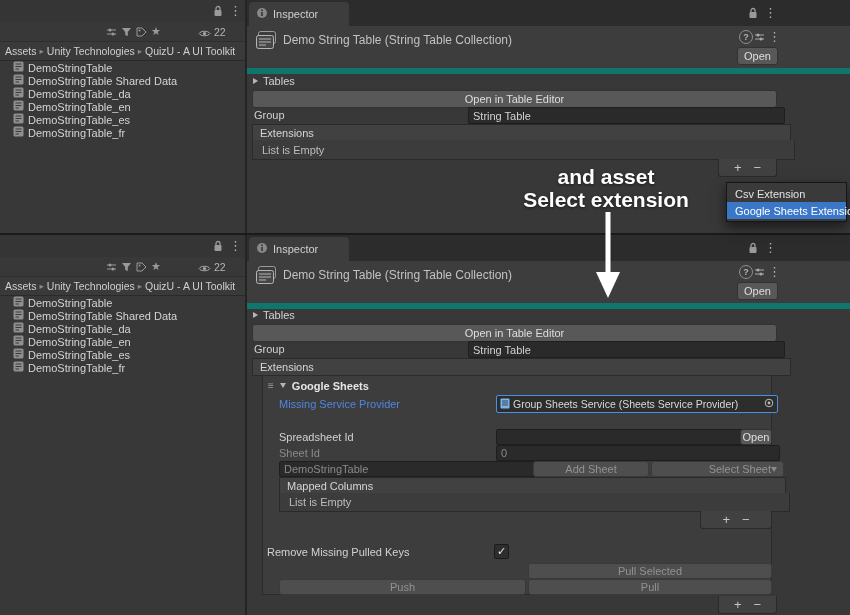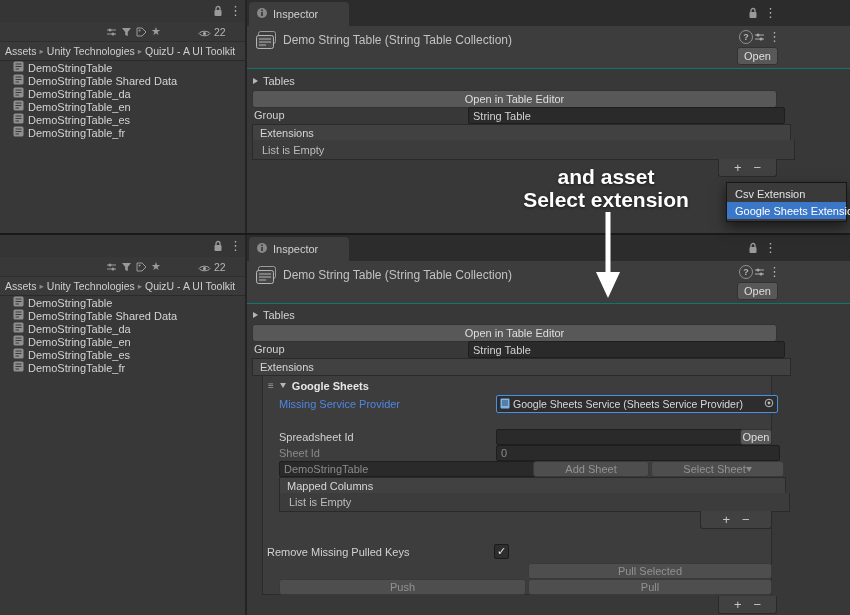--- a/index.html
+++ b/index.html
@@ -17,21 +17,21 @@
     border-top:1px solid #2e2e2e;border-bottom:1px solid #2a2a2a;display:flex;align-items:center;
     padding:0 5px;gap:3px;white-space:nowrap;overflow:hidden;font-size:10.5px}
   .bc{color:#cfcfcf}
   .bcsep{color:#8a8a8a;font-size:8.5px}
   .pj-list{position:absolute;left:0;top:61px;right:0;bottom:0}
   .pj-item{display:flex;align-items:center;gap:4px;height:13px;padding-left:13px;color:#d4d4d4;white-space:nowrap}
   
   .tabbar{position:absolute;left:0;top:0;right:0;height:26px;background:#2c2c2c}
   .tab{position:absolute;left:2px;top:2px;width:86px;height:24px;background:#3d3d3d;
     border-radius:4px 4px 0 0;display:flex;align-items:center;gap:5px;padding:0 7px;color:#d0d0d0}
-  .ihead{position:absolute;left:0;top:26px;right:0;height:42px;background:#3d3d3d;border-bottom:1px solid #0f766e}
+  .ihead{position:absolute;left:0;top:26px;right:0;height:42px;background:#3d3d3d;border-bottom:6px solid #0f766e}
   .ititle{position:absolute;left:36px;top:7px;font-size:12px;color:#c2c2c2;white-space:nowrap}
   .ubtn{background:#585858;border:1px solid #323232;border-radius:3px;color:#dfdfdf;
     display:flex;align-items:center;justify-content:center;font-size:11px;line-height:1;white-space:nowrap}
   .ubtn.dim{background:#4e4e4e;color:#929292;border-color:#3a3a3a}
   .field{background:#2a2a2a;border:1px solid #1e1e1e;border-radius:2px;display:flex;align-items:center;
     padding:0 4px;color:#d2d2d2;white-space:nowrap;overflow:hidden}
   .field.dim{color:#8a8a8a}
   .band{background:#414141;border:1px solid #2a2a2a;display:flex;align-items:center;padding:0 7px;color:#d6d6d6}
   .listbox{background:#3c3c3c;border:1px solid #2a2a2a;border-top:none;display:flex;align-items:center;
     padding:0 9px;color:#bdbdbd}
@@ -45,21 +45,21 @@
   .trid{width:0;height:0;border-left:3.5px solid transparent;border-right:3.5px solid transparent;border-top:5px solid #b5b5b5}
   .trid.dim{border-top-color:#8a8a8a}
   .extbox{position:absolute;background:#3d3d3d;border:1px solid #2b2b2b}
   .gstitle{font-weight:bold;color:#e6e6e6;white-space:nowrap}
   .handle{color:#9a9a9a;font-size:10px;line-height:1}
   .objfield{background:#2d2d2d;border:1px solid #4a8fe4;border-radius:2px;display:flex;align-items:center;
     gap:3px;padding:0 3px;color:#d8d8d8}
   .objtext{flex:1;font-size:10.5px;white-space:nowrap;overflow:hidden;text-overflow:ellipsis}
   .checkbox{background:#2e2e2e;border:1px solid #1a1a1a;border-radius:2px;display:flex;align-items:center;
     justify-content:center;color:#ececec;font-size:11px;font-weight:bold;line-height:1}
-  .selsheet{justify-content:center;padding:0 6px}
+  .selsheet{justify-content:flex-end;padding:0 6px}
   .glyph{color:#b0b0b0;line-height:1}
   .kebabg{font-size:13px;letter-spacing:0}
   .starg{font-size:11px;color:#9a9a9a}
   .countg{font-size:10.5px;color:#b5b5b5}
   .helpcirc{width:12px;height:12px;border:1px solid #909090;border-radius:50%;display:flex;align-items:center;
     justify-content:center;font-size:9px;color:#b5b5b5;font-weight:bold}
   
   .menu{position:absolute;left:726px;top:182px;width:119px;background:#3a3a3a;border:1px solid #161616;
     box-shadow:0 5px 12px rgba(0,0,0,.55);padding:2px 0;z-index:6}
   .mi{height:17px;display:flex;align-items:center;padding:0 8px;color:#e2e2e2;white-space:nowrap;font-size:11px}
@@ -382,21 +382,21 @@
         <span class="handle">≡</span>
         <span class="trid"></span>
         <span class="gstitle">Google Sheets</span>
       </div>
       <span class="abs bluelbl" style="left:16px;top:22px">Missing Service Provider</span>
       <div class="abs objfield" style="left:233px;top:19px;width:274px;height:16px">
         <span><svg width="10" height="11">
               <rect x="0.5" y="0.5" width="9" height="10" rx="1" fill="#7fb3e8"></rect>
               <path d="M2 3 H8 M2 5 H8 M2 7 H8" stroke="#2d4a66"></path>
             </svg></span>
-        <span class="objtext">Google Sheets Service (Sheets Service Provider)</span>
+        <span class="objtext">Group Sheets Service (Sheets Service Provider)</span>
         <span><svg width="10" height="10">
               <circle cx="5" cy="5" r="3.8" fill="none" stroke="#bbb"></circle>
               <circle cx="5" cy="5" r="1.4" fill="#bbb"></circle>
             </svg></span>
       </div>
       <span class="abs lbl" style="left:16px;top:55px">Spreadsheet Id</span>
       <div class="abs field" style="left:233px;top:53px;width:240px;height:14px"></div>
       <div class="abs ubtn" style="left:477px;top:53px;width:30px;height:14px">Open</div>
       <span class="abs lbl dim" style="left:16px;top:71px">Sheet Id</span>
       <div class="abs field dim" style="left:233px;top:69px;width:274px;height:14px">

